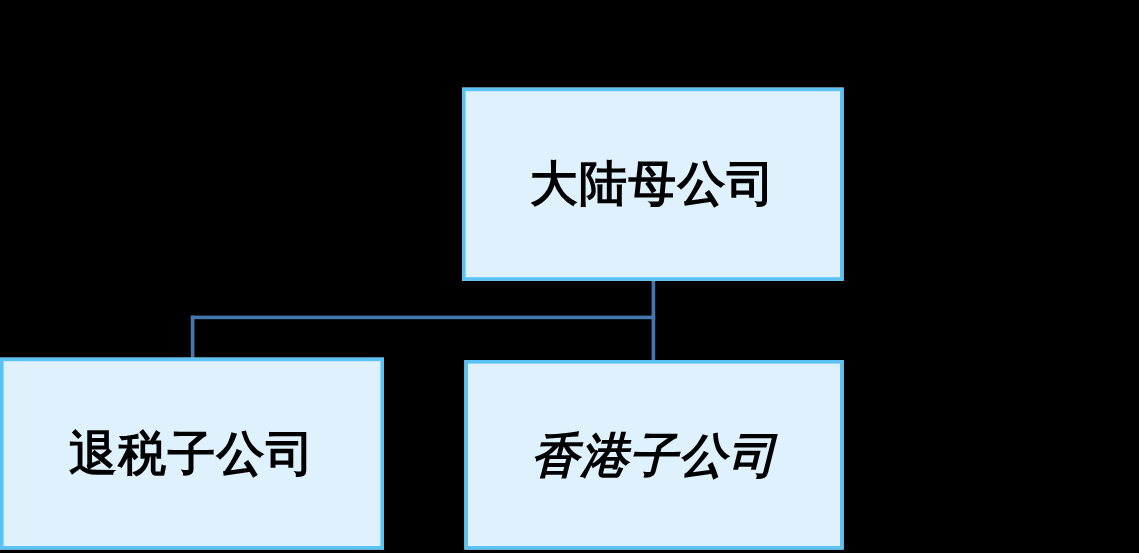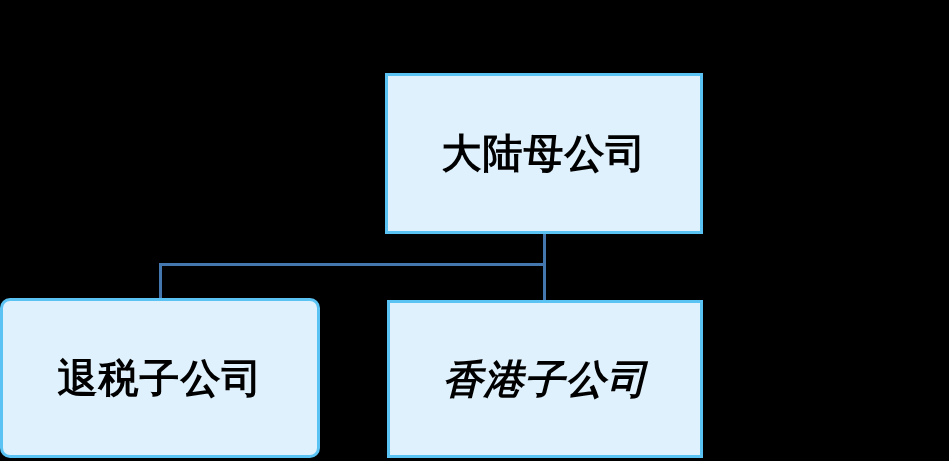--- a/index.html
+++ b/index.html
@@ -35,21 +35,20 @@
     left: 385px;
     top: 73px;
     width: 318px;
     height: 161px;
   }
   .node-child-left {
     left: 0px;
     top: 298px;
     width: 320px;
     height: 160px;
-    border-radius: 10px;
   }
   .node-child-right {
     left: 387px;
     top: 300px;
     width: 316px;
     height: 158px;
     font-style: italic;
   }
   .connector {
     position: absolute;

